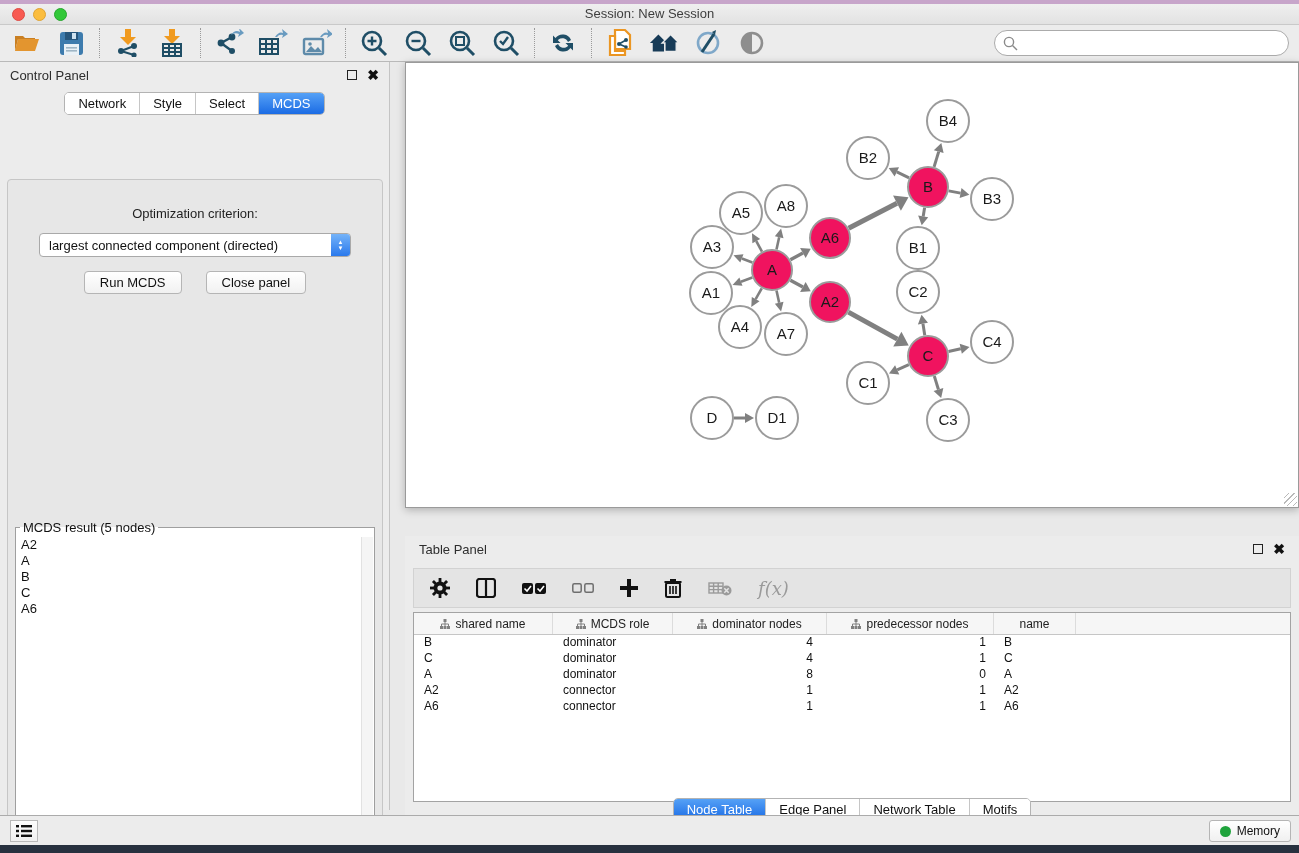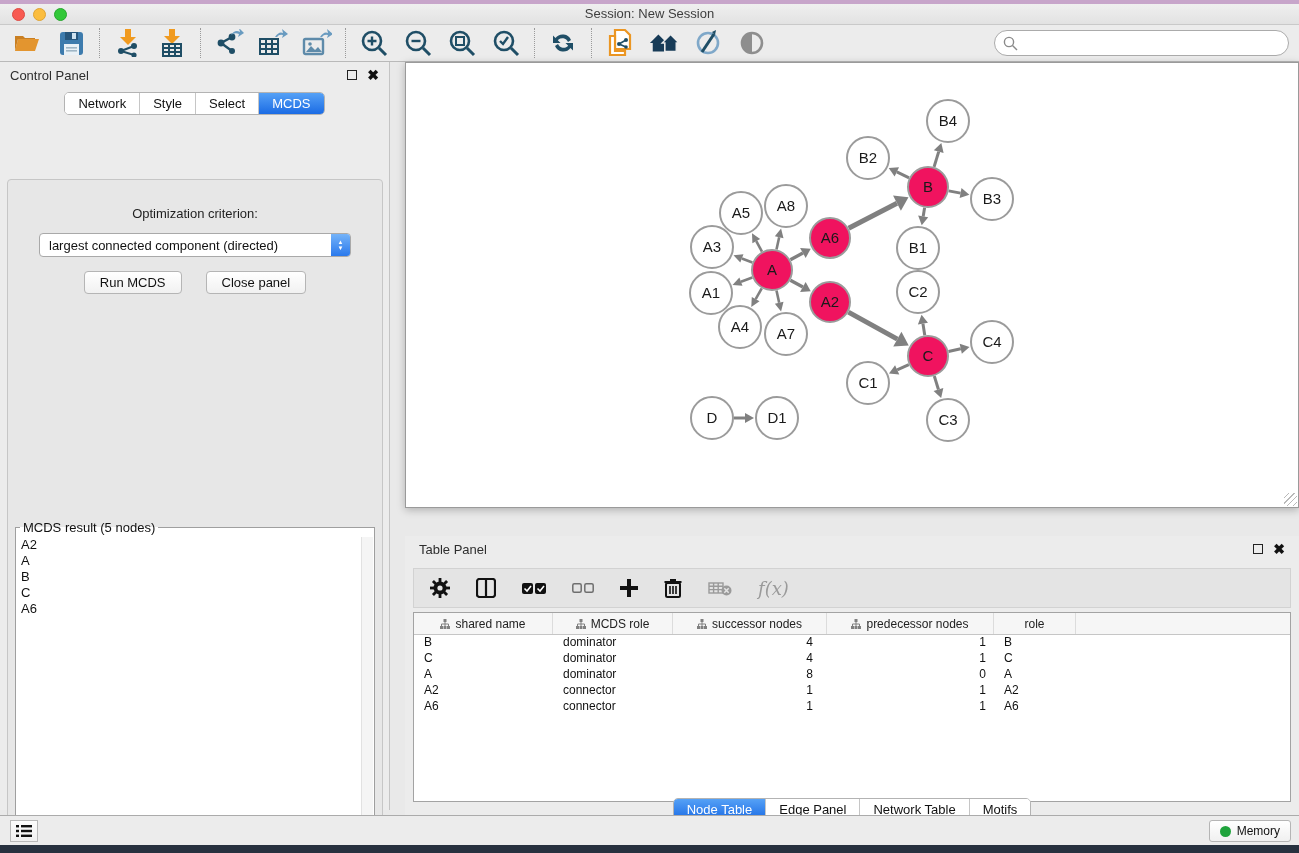--- a/index.html
+++ b/index.html
@@ -471,34 +471,34 @@
           <span>MCDS role</span>
         </div>
         <div class="th c2">
           <svg width="10" height="10" viewBox="0 0 10 10">
             <rect x="3.5" y="0" width="3" height="3" fill="#808080"></rect>
             <path d="M5 3 v2 M1.5 5 h7 M1.5 5 v2 M8.5 5 v2 M5 5 v2" stroke="#808080" stroke-width="1" fill="none"></path>
             <rect x="0" y="7" width="3" height="3" fill="#808080"></rect>
             <rect x="3.5" y="7" width="3" height="3" fill="#808080"></rect>
             <rect x="7" y="7" width="3" height="3" fill="#808080"></rect>
           </svg>
-          <span>successor nodes</span>
+          <span>dominator nodes</span>
         </div>
         <div class="th c3">
           <svg width="10" height="10" viewBox="0 0 10 10">
             <rect x="3.5" y="0" width="3" height="3" fill="#808080"></rect>
             <path d="M5 3 v2 M1.5 5 h7 M1.5 5 v2 M8.5 5 v2 M5 5 v2" stroke="#808080" stroke-width="1" fill="none"></path>
             <rect x="0" y="7" width="3" height="3" fill="#808080"></rect>
             <rect x="3.5" y="7" width="3" height="3" fill="#808080"></rect>
             <rect x="7" y="7" width="3" height="3" fill="#808080"></rect>
           </svg>
           <span>predecessor nodes</span>
         </div>
         <div class="th c4">
-          <span>role</span>
+          <span>name</span>
         </div>
         <div class="th c5"></div>
       </div>
     <div id="t-body">
         <div class="t-row">
           <div class="td c0">B</div>
           <div class="td c1">dominator</div>
           <div class="td c2">4</div>
           <div class="td c3">1</div>
           <div class="td c4">B</div>

